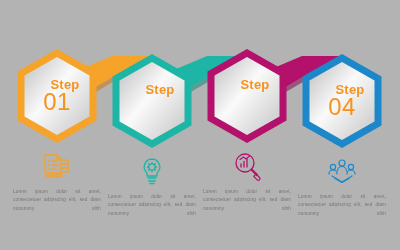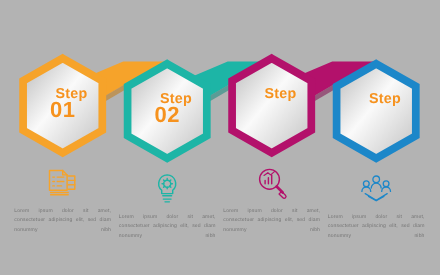--- a/index.html
+++ b/index.html
@@ -62,22 +62,22 @@
     font-weight:bold;
     line-height:1;
     letter-spacing:.2px;
   }
 
   .hex-num {
     position:absolute;
     left:0; right:0;
     top:40px;
     color:#F6921E;
-    font-size:20px;
-    font-weight:bold;
+    font-size:24px;
+    font-weight:normal;
     line-height:1;
     letter-spacing:.5px;
   }
 
   
   .icon-box {
     margin:9px auto 0;
     width:34px;
     height:30px;
   }
@@ -170,21 +170,20 @@
             <linearGradient id="hg2" x1="0" y1="0" x2="1" y2="1">
               <stop offset="0%" stop-color="#BDBDBD"></stop>
               <stop offset="45%" stop-color="#FAFAFA"></stop>
               <stop offset="100%" stop-color="#C4C4C4"></stop>
             </linearGradient>
           </defs>
           <polygon points="41,6 74,25 74,67 41,86 8,67 8,25" fill="url(#hg2)"></polygon>
           <polygon points="41,3 77,23.5 77,68.5 41,89 5,68.5 5,23.5" fill="none" stroke="#1DB5A6" stroke-width="7" stroke-linejoin="miter"></polygon>
         </svg>
         <div class="hex-label">Step</div>
-        <div class="hex-num">02</div>
       </div>
 
       <div class="icon-box">
         <svg viewBox="0 0 34 30">
           <g fill="none" stroke="#1DB5A6" stroke-width="1.3" stroke-linecap="round" stroke-linejoin="round">
             <path d="M17 3 a8 8 0 0 1 5 14 v3 h-10 v-3 a8 8 0 0 1 5 -14 z"></path>
             <path d="M13 22 h8 M13.5 25 h7 M15 27.5 h4"></path>
             <circle cx="17" cy="11" r="3.2"></circle>
             <path d="M17 6.3 v1.6 M17 14.1 v1.6 M12.3 11 h1.6 M20.1 11 h1.6
                      M13.7 7.7 l1.1 1.1 M19.2 13.2 l1.1 1.1
@@ -234,20 +233,21 @@
             <linearGradient id="hg4" x1="0" y1="0" x2="1" y2="1">
               <stop offset="0%" stop-color="#BDBDBD"></stop>
               <stop offset="45%" stop-color="#FAFAFA"></stop>
               <stop offset="100%" stop-color="#C4C4C4"></stop>
             </linearGradient>
           </defs>
           <polygon points="41,6 74,25 74,67 41,86 8,67 8,25" fill="url(#hg4)"></polygon>
           <polygon points="41,3 77,23.5 77,68.5 41,89 5,68.5 5,23.5" fill="none" stroke="#1C87C9" stroke-width="7" stroke-linejoin="miter"></polygon>
         </svg>
         <div class="hex-label">Step</div>
+        <div class="hex-num">04</div>
       </div>
 
       <div class="icon-box">
         <svg viewBox="0 0 34 30">
           <g fill="none" stroke="#1C87C9" stroke-width="1.2" stroke-linecap="round" stroke-linejoin="round">
             <circle cx="17" cy="7" r="3"></circle>
             <path d="M12.5 15 a4.5 4.5 0 0 1 9 0"></path>
             <circle cx="8" cy="11" r="2.6"></circle>
             <path d="M4 18 a4 4 0 0 1 8 0"></path>
             <circle cx="26" cy="11" r="2.6"></circle>

